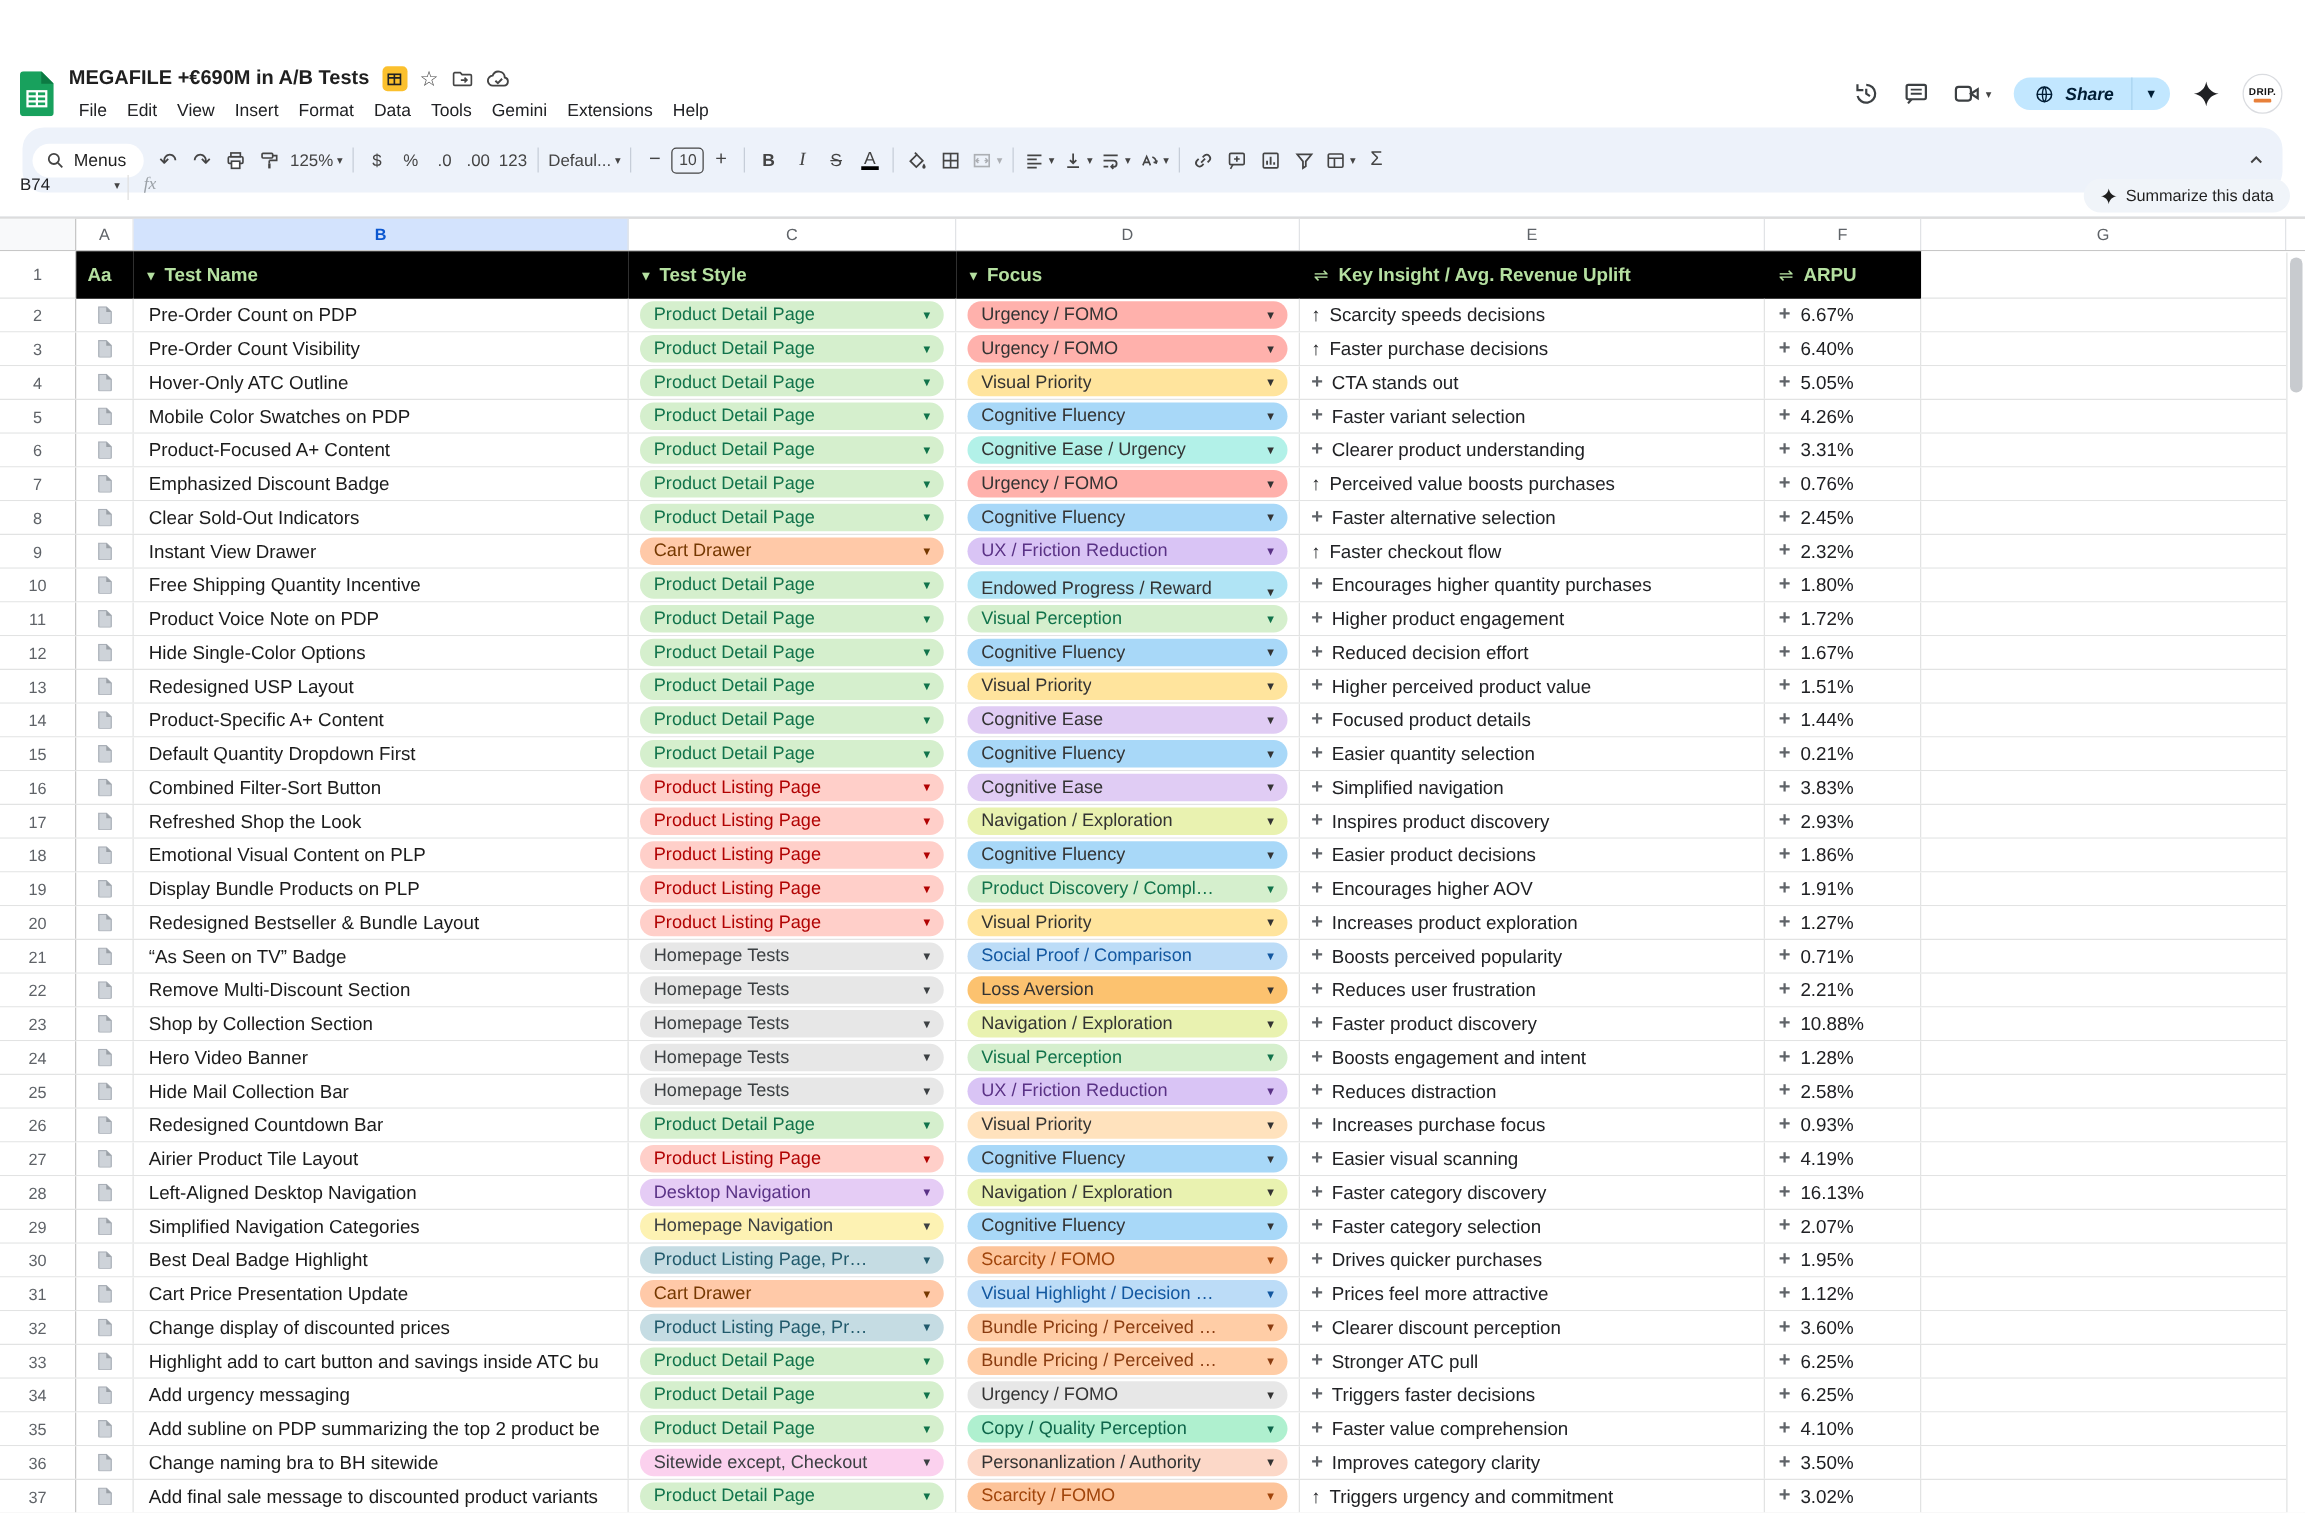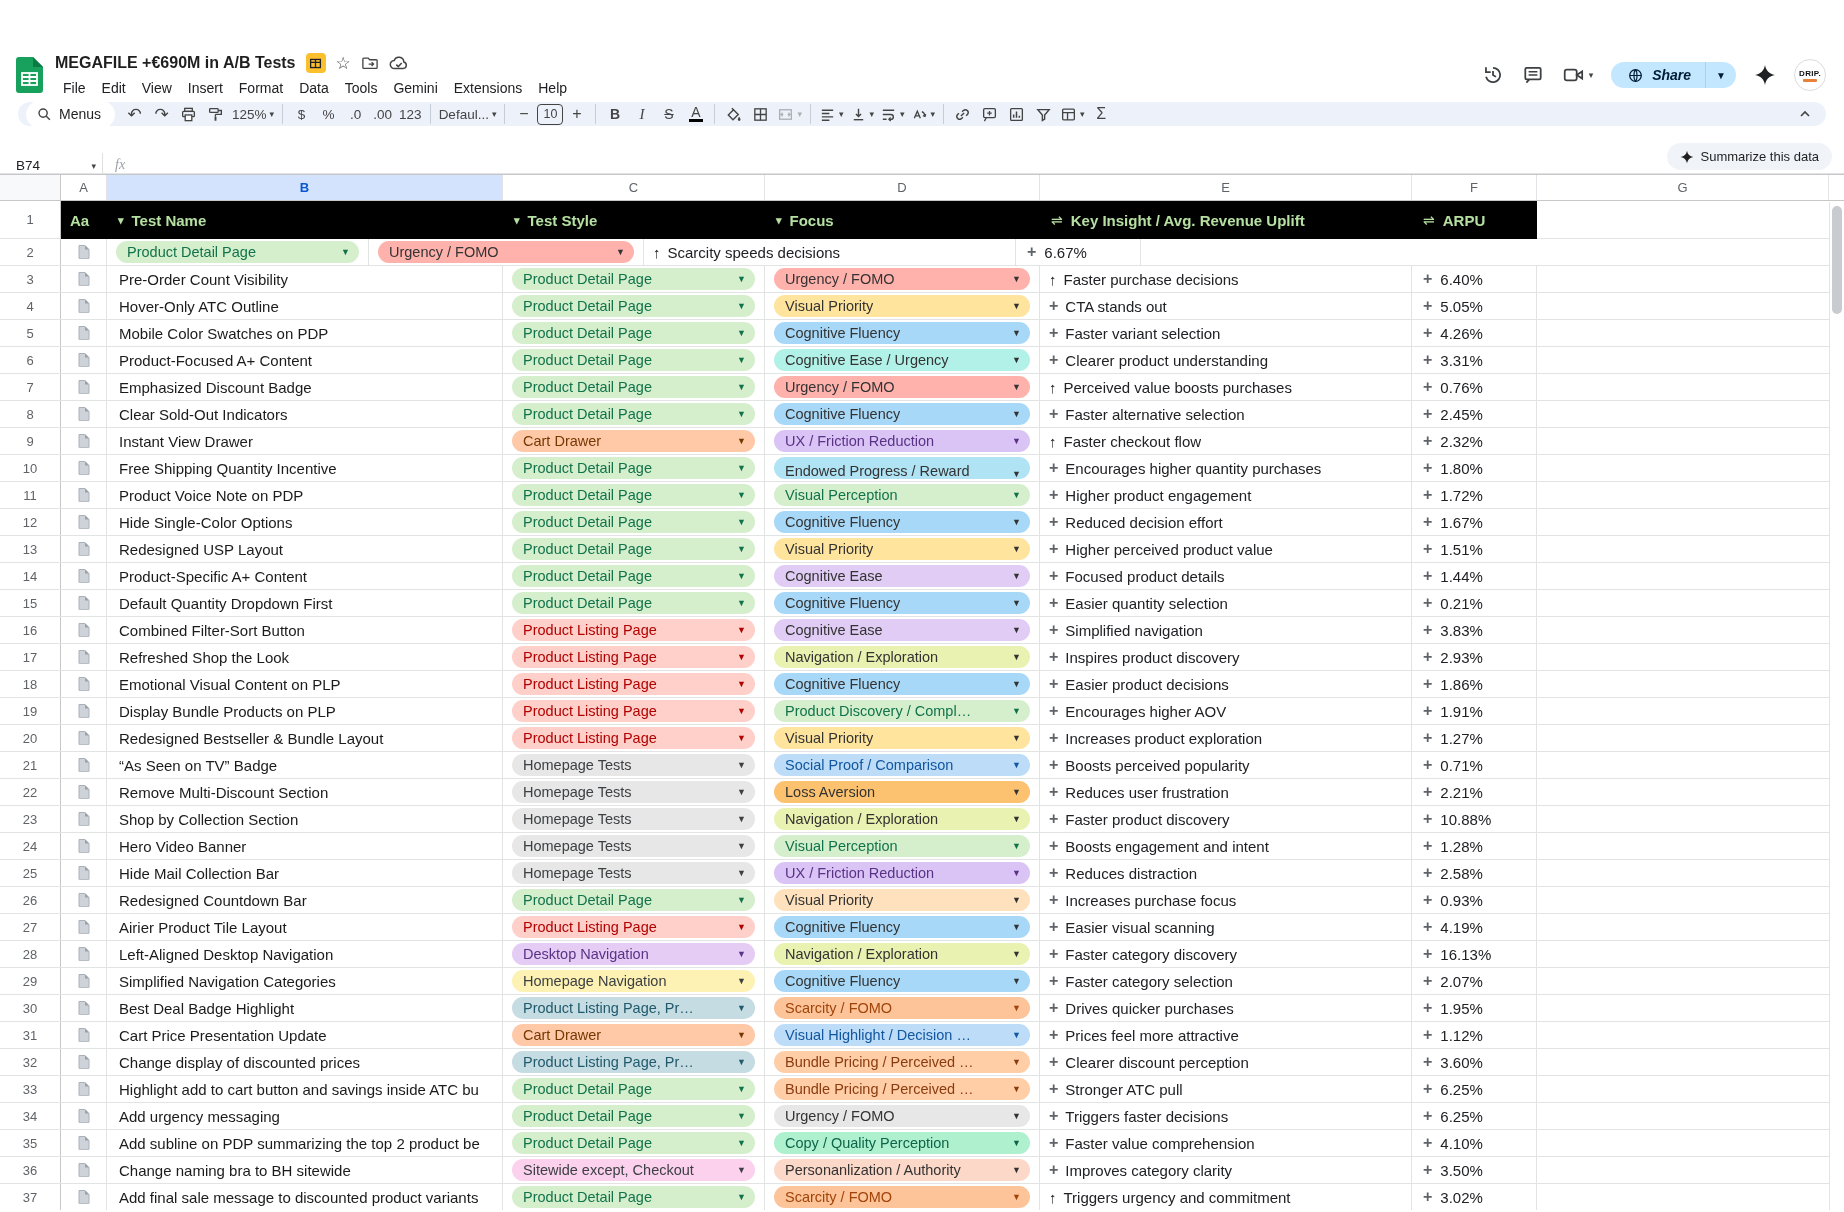--- a/index.html
+++ b/index.html
@@ -22,37 +22,37 @@
   .share-pill { display:flex; align-items:center; background:#c2e7ff; border-radius:18px; height:26px; overflow:hidden; cursor:pointer;font-style:italic; }
   .share-main { display:flex; align-items:center; gap:8px; padding:0 14px 0 16px; font-size:14px; font-weight:700; color:#001d35; height:100%; }
   .share-sep { width:1px; height:36px; background:#a8d3f0; }
   .share-caret { padding:0 10px; font-size:10px; color:#001d35; }
   .avatar { width:32px; height:32px; border-radius:50%; border:1px solid #dadce0; background:#fff; display:flex; flex-direction:column; align-items:center; justify-content:center; cursor:pointer; }
   .avatar .av-name { font-size:8px; font-weight:700; color:#111; letter-spacing:.3px; }
   .avatar .av-sub { width:14px; height:3px; margin-top:1px; background:#e8803a; border-radius:1px; }
 
   
   .toolbar-wrap { height:38px; padding:0 18px; }
-  .toolbar { height:24px; background:#edf2fa; border-radius:17px; display:flex; align-items:center; padding:0 8px; }
+  .toolbar { height:52px; background:#edf2fa; border-radius:17px; display:flex; align-items:center; padding:0 8px; }
   .menus-pill { background:#fff; border-radius:14px; height:27px; display:flex; align-items:center; gap:7px; padding:0 14px 0 10px; font-size:14px; color:#1f1f1f; margin-right:6px; cursor:pointer; }
   .tb-btn { min-width:27px; height:26px; border-radius:4px; display:flex; align-items:center; justify-content:center; color:#444; font-size:15px; padding:0 3px; cursor:pointer; }
   .tb-txt { font-size:13.5px; color:#444; }
   .tb-sep { width:1px; height:20px; background:#c6cdd8; margin:0 5px; }
   .glyph { font-size:17px; color:#444; }
   .fs-box { width:26px; height:21px; border:1px solid #444; border-radius:4px; display:flex; align-items:center; justify-content:center; font-size:12.5px; color:#444; }
   .b-bold { font-weight:700; font-size:14px; }
   .b-italic { font-style:italic; font-family:"Liberation Serif",serif; font-size:15px; }
   .b-strike { text-decoration:line-through; font-size:14px; }
   .a-color { display:flex; flex-direction:column; align-items:center; line-height:12px; }
   .a-color .bar { width:14px; height:3.5px; background:#000; margin-top:1px; }
   .dis { opacity:.38; }
   .collapse { margin-left:auto; }
 
   
-  .formula-bar { height:34px; display:flex; align-items:flex-end; border-bottom:1px solid #e1e3e6; position:relative; }
+  .formula-bar { height:34px; display:flex; align-items:flex-start; border-bottom:1px solid #e1e3e6; position:relative; }
   .name-box { width:96px; padding-left:16px; display:flex; align-items:center; justify-content:space-between; font-size:13.5px; color:#202124; cursor:pointer; }
   .fb-sep { width:1px; height:20px; background:#e0e0e0; margin:0 12px 0 6px; }
   .fx { font-family:"Liberation Serif",serif; font-style:italic; color:#9aa0a6; font-size:14px; }
   .summarize-pill { position:absolute; right:12px; top:3px; height:27px; background:#f0f4f9; border-radius:14px; display:flex; align-items:center; gap:7px; padding:0 13px; font-size:13px; color:#1f1f1f; cursor:pointer; }
 
   
   .grid-area { position:relative; height:1036px; border-top:1px solid #c7c7c7; }
   .col-headers { display:flex; height:26px; border-bottom:1px solid #c7c7c7; background:#fff; }
   .corner { width:61px; background:#f8f9fa; border-right:1px solid #c7c7c7; }
   .col-hd { display:flex; align-items:center; justify-content:center; font-size:13px; color:#5f6368; border-right:1px solid #e1e3e6; cursor:pointer; }
@@ -387,20 +387,21 @@
 
   <div>
       <div class="grid-row">
         <div class="rn">2</div>
         <div class="cell ca w-a">
           <svg width="12" height="14" viewBox="0 0 12 14">
             <path d="M1 .5h6L11 4.5V13a.8.8 0 0 1-.8.8H1.8A.8.8 0 0 1 1 13z" fill="#ced3d9" stroke="#aab0b8" stroke-width="1"></path>
             <path d="M7 .5l4 4H7z" fill="#9aa0a6"></path>
           </svg>
         </div>
+        <div class="cell cb w-b">Pre-Order Count on PDP</div>
         <div class="cell chipcell w-c">
           <div class="chip" style="background: rgb(213, 239, 205); color: rgb(17, 115, 75);">
             <span style="overflow: hidden; text-overflow: ellipsis;">Product Detail Page</span>
             <span class="chip-caret">▼</span>
           </div>
         </div>
         <div class="cell chipcell w-d">
           <div class="chip" style="background: rgb(255, 177, 172); color: rgb(51, 51, 51);">
             <span style="overflow: hidden; text-overflow: ellipsis;">Urgency / FOMO</span>
             <span class="chip-caret">▼</span>

